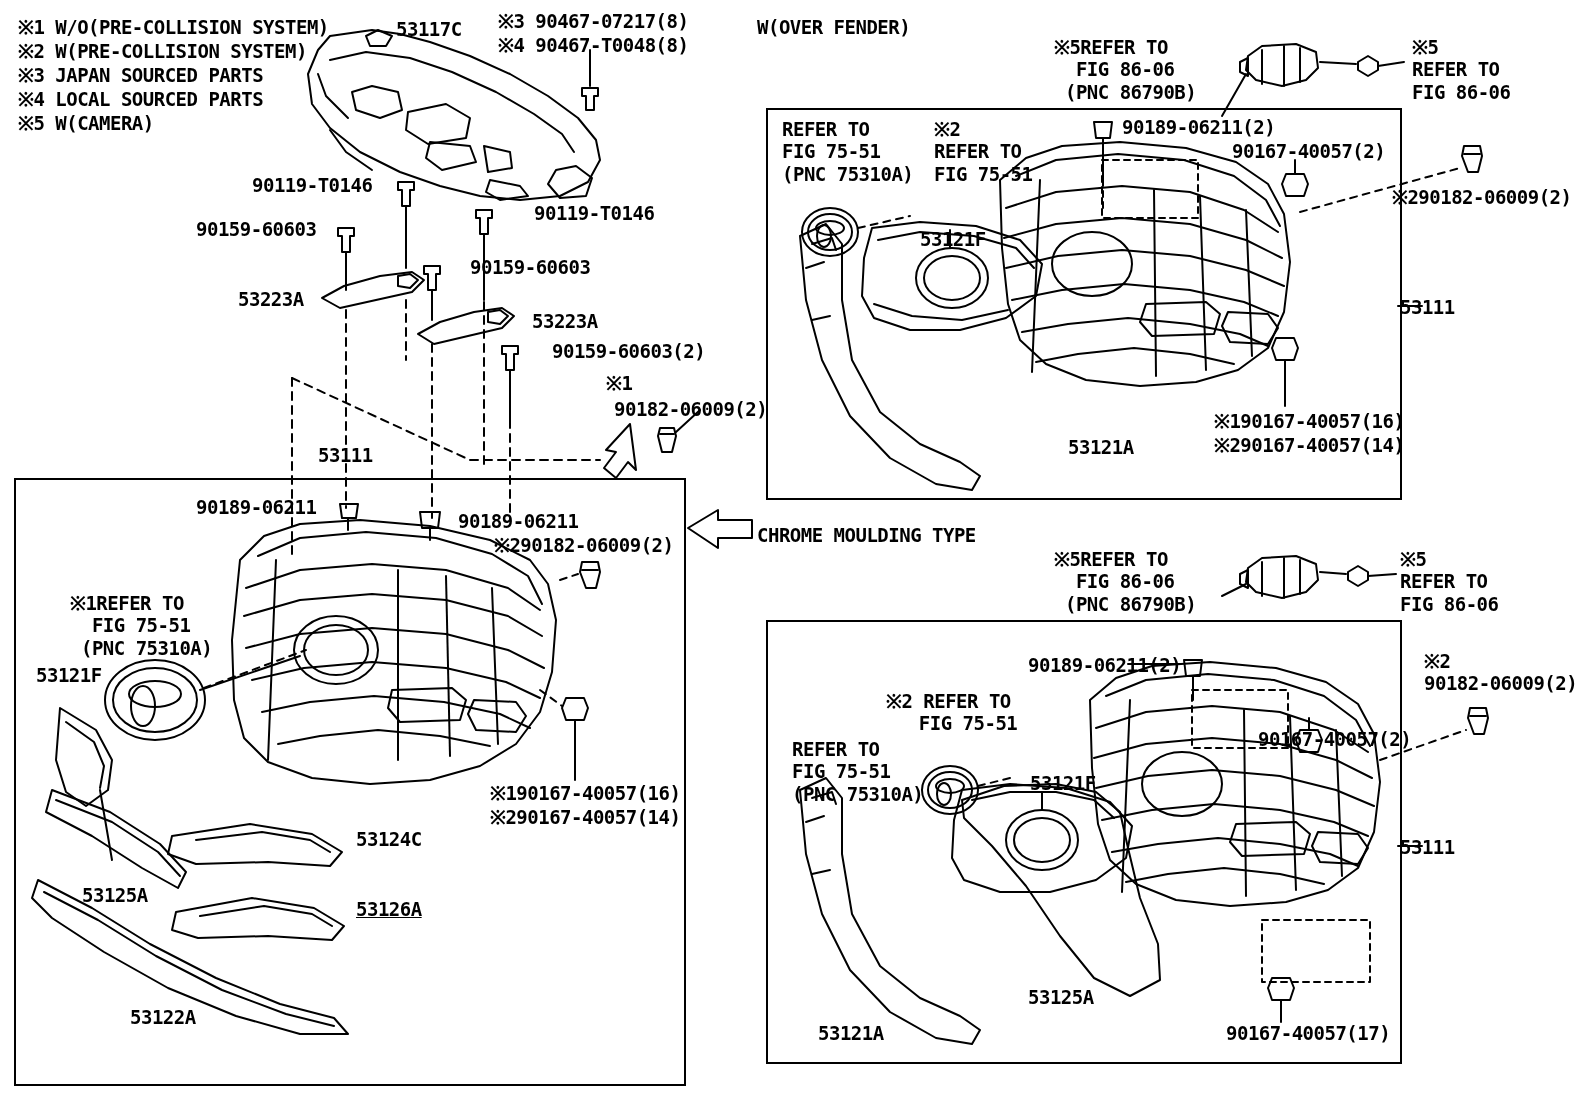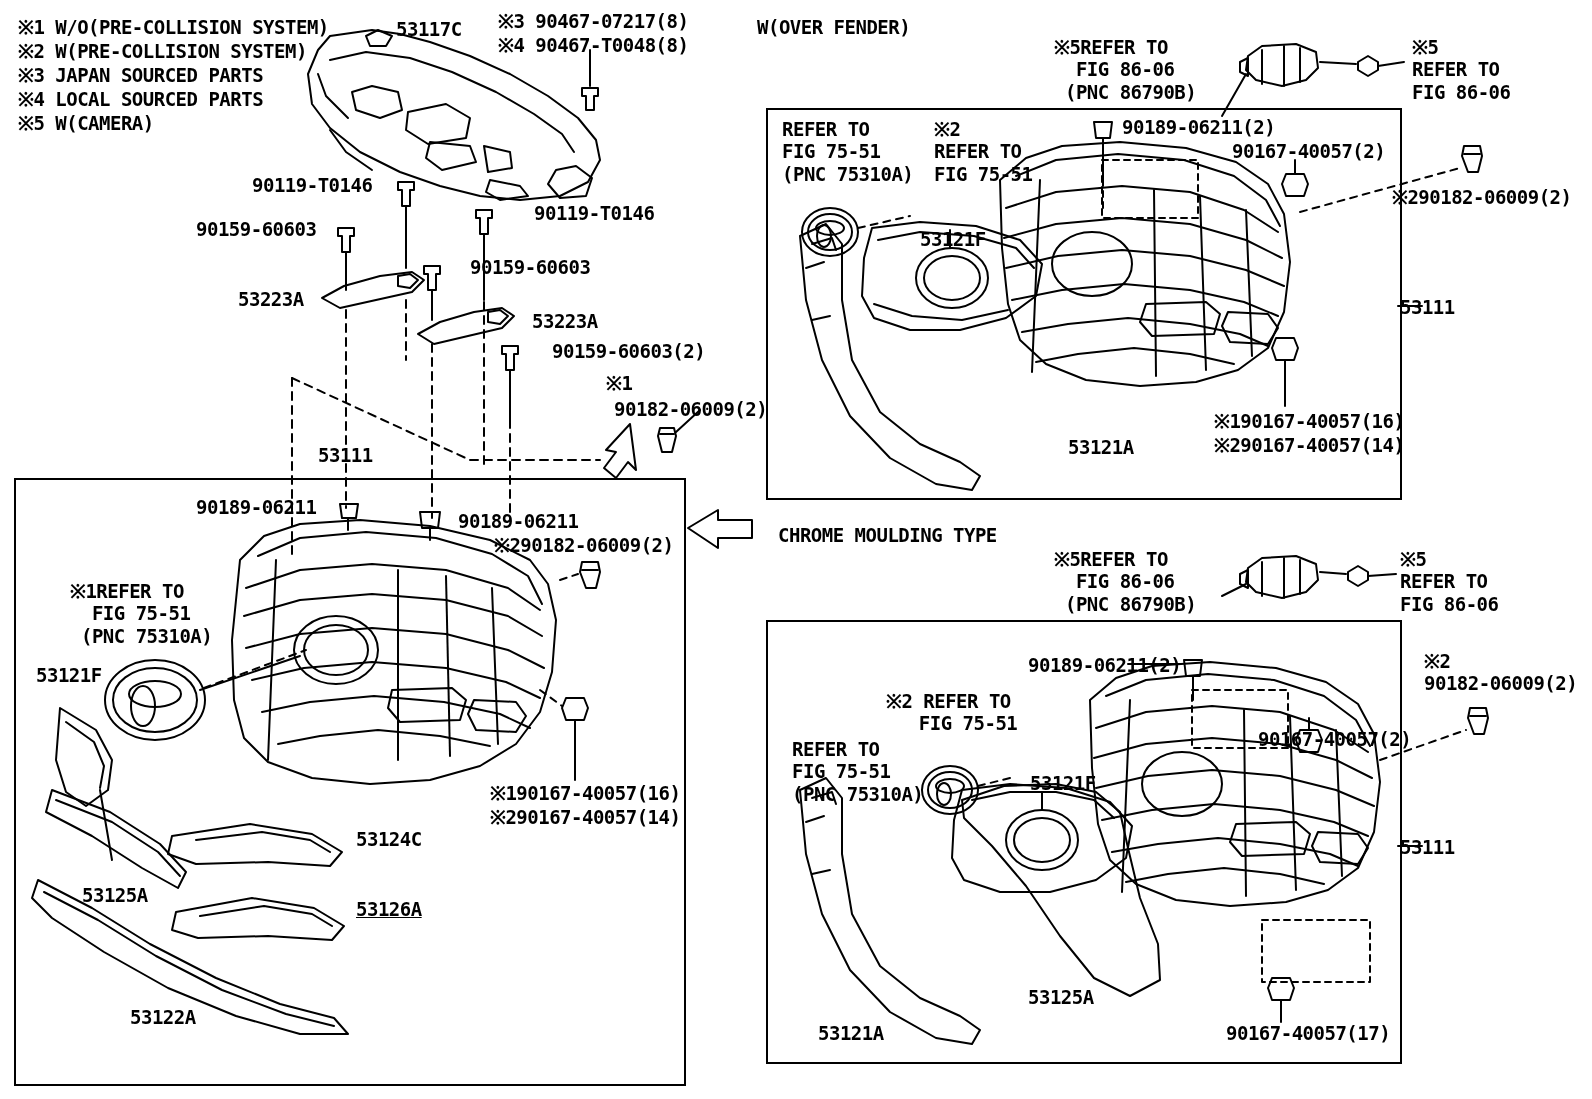--- a/index.html
+++ b/index.html
@@ -34,21 +34,21 @@
 </head>
 <body>
 
 <div class="lbl" style="left:18px;top:16px;">※1 W/O(PRE-COLLISION SYSTEM)</div>
 <div class="lbl" style="left:18px;top:40px;">※2 W(PRE-COLLISION SYSTEM)</div>
 <div class="lbl" style="left:18px;top:64px;">※3 JAPAN SOURCED PARTS</div>
 <div class="lbl" style="left:18px;top:88px;">※4 LOCAL SOURCED PARTS</div>
 <div class="lbl" style="left:18px;top:112px;">※5 W(CAMERA)</div>
 
 <div class="lbl" style="left:757px;top:16px;">W(OVER FENDER)</div>
-<div class="lbl" style="left:757px;top:524px;margin-left:21px;">CHROME MOULDING TYPE</div>
+<div class="lbl" style="left:757px;top:524px;">CHROME MOULDING TYPE</div>
 
 <div class="box" style="left:14px;top:478px;width:668px;height:604px;"></div>
 <div class="box" style="left:766px;top:108px;width:632px;height:388px;"></div>
 <div class="box" style="left:766px;top:620px;width:632px;height:440px;"></div>
 
 <svg class="overlay" viewBox="0 0 1592 1099" xmlns="http://www.w3.org/2000/svg">
   <g fill="none" stroke="#000" stroke-width="2" stroke-linejoin="round" stroke-linecap="round">
 
     <path d="M318,50 L330,36 L372,30 L400,34 L430,42 L470,56 L510,74 L548,96 L578,118 L596,140
              L600,160 L588,182 L560,196 L520,200 L480,196 L440,186 L400,172 L360,152 L330,128
@@ -334,21 +334,21 @@
 <div class="lbl" style="left:238px;top:288px;">53223A</div>
 <div class="lbl" style="left:532px;top:310px;">53223A</div>
 
 <div class="lbl" style="left:606px;top:372px;">※1</div>
 <div class="lbl" style="left:614px;top:398px;">90182-06009(2)</div>
 <div class="lbl" style="left:318px;top:444px;">53111</div>
 
 <div class="lbl" style="left:196px;top:496px;">90189-06211</div>
 <div class="lbl" style="left:458px;top:510px;">90189-06211</div>
 <div class="lbl" style="left:494px;top:534px;">※290182-06009(2)</div>
-<div class="lbl" style="left:70px;top:580px;">※1REFER TO
+<div class="lbl" style="left:70px;top:592px;">※1REFER TO
   FIG 75-51
  (PNC 75310A)</div>
 <div class="lbl" style="left:36px;top:664px;">53121F</div>
 <div class="lbl" style="left:490px;top:782px;">※190167-40057(16)</div>
 <div class="lbl" style="left:490px;top:806px;">※290167-40057(14)</div>
 <div class="lbl" style="left:356px;top:828px;">53124C</div>
 <div class="lbl" style="left:82px;top:884px;">53125A</div>
 <div class="lbl" style="left:356px;top:898px;text-decoration:underline;">53126A</div>
 <div class="lbl" style="left:86px;top:1006px;margin-left:44px;">53122A</div>
 

